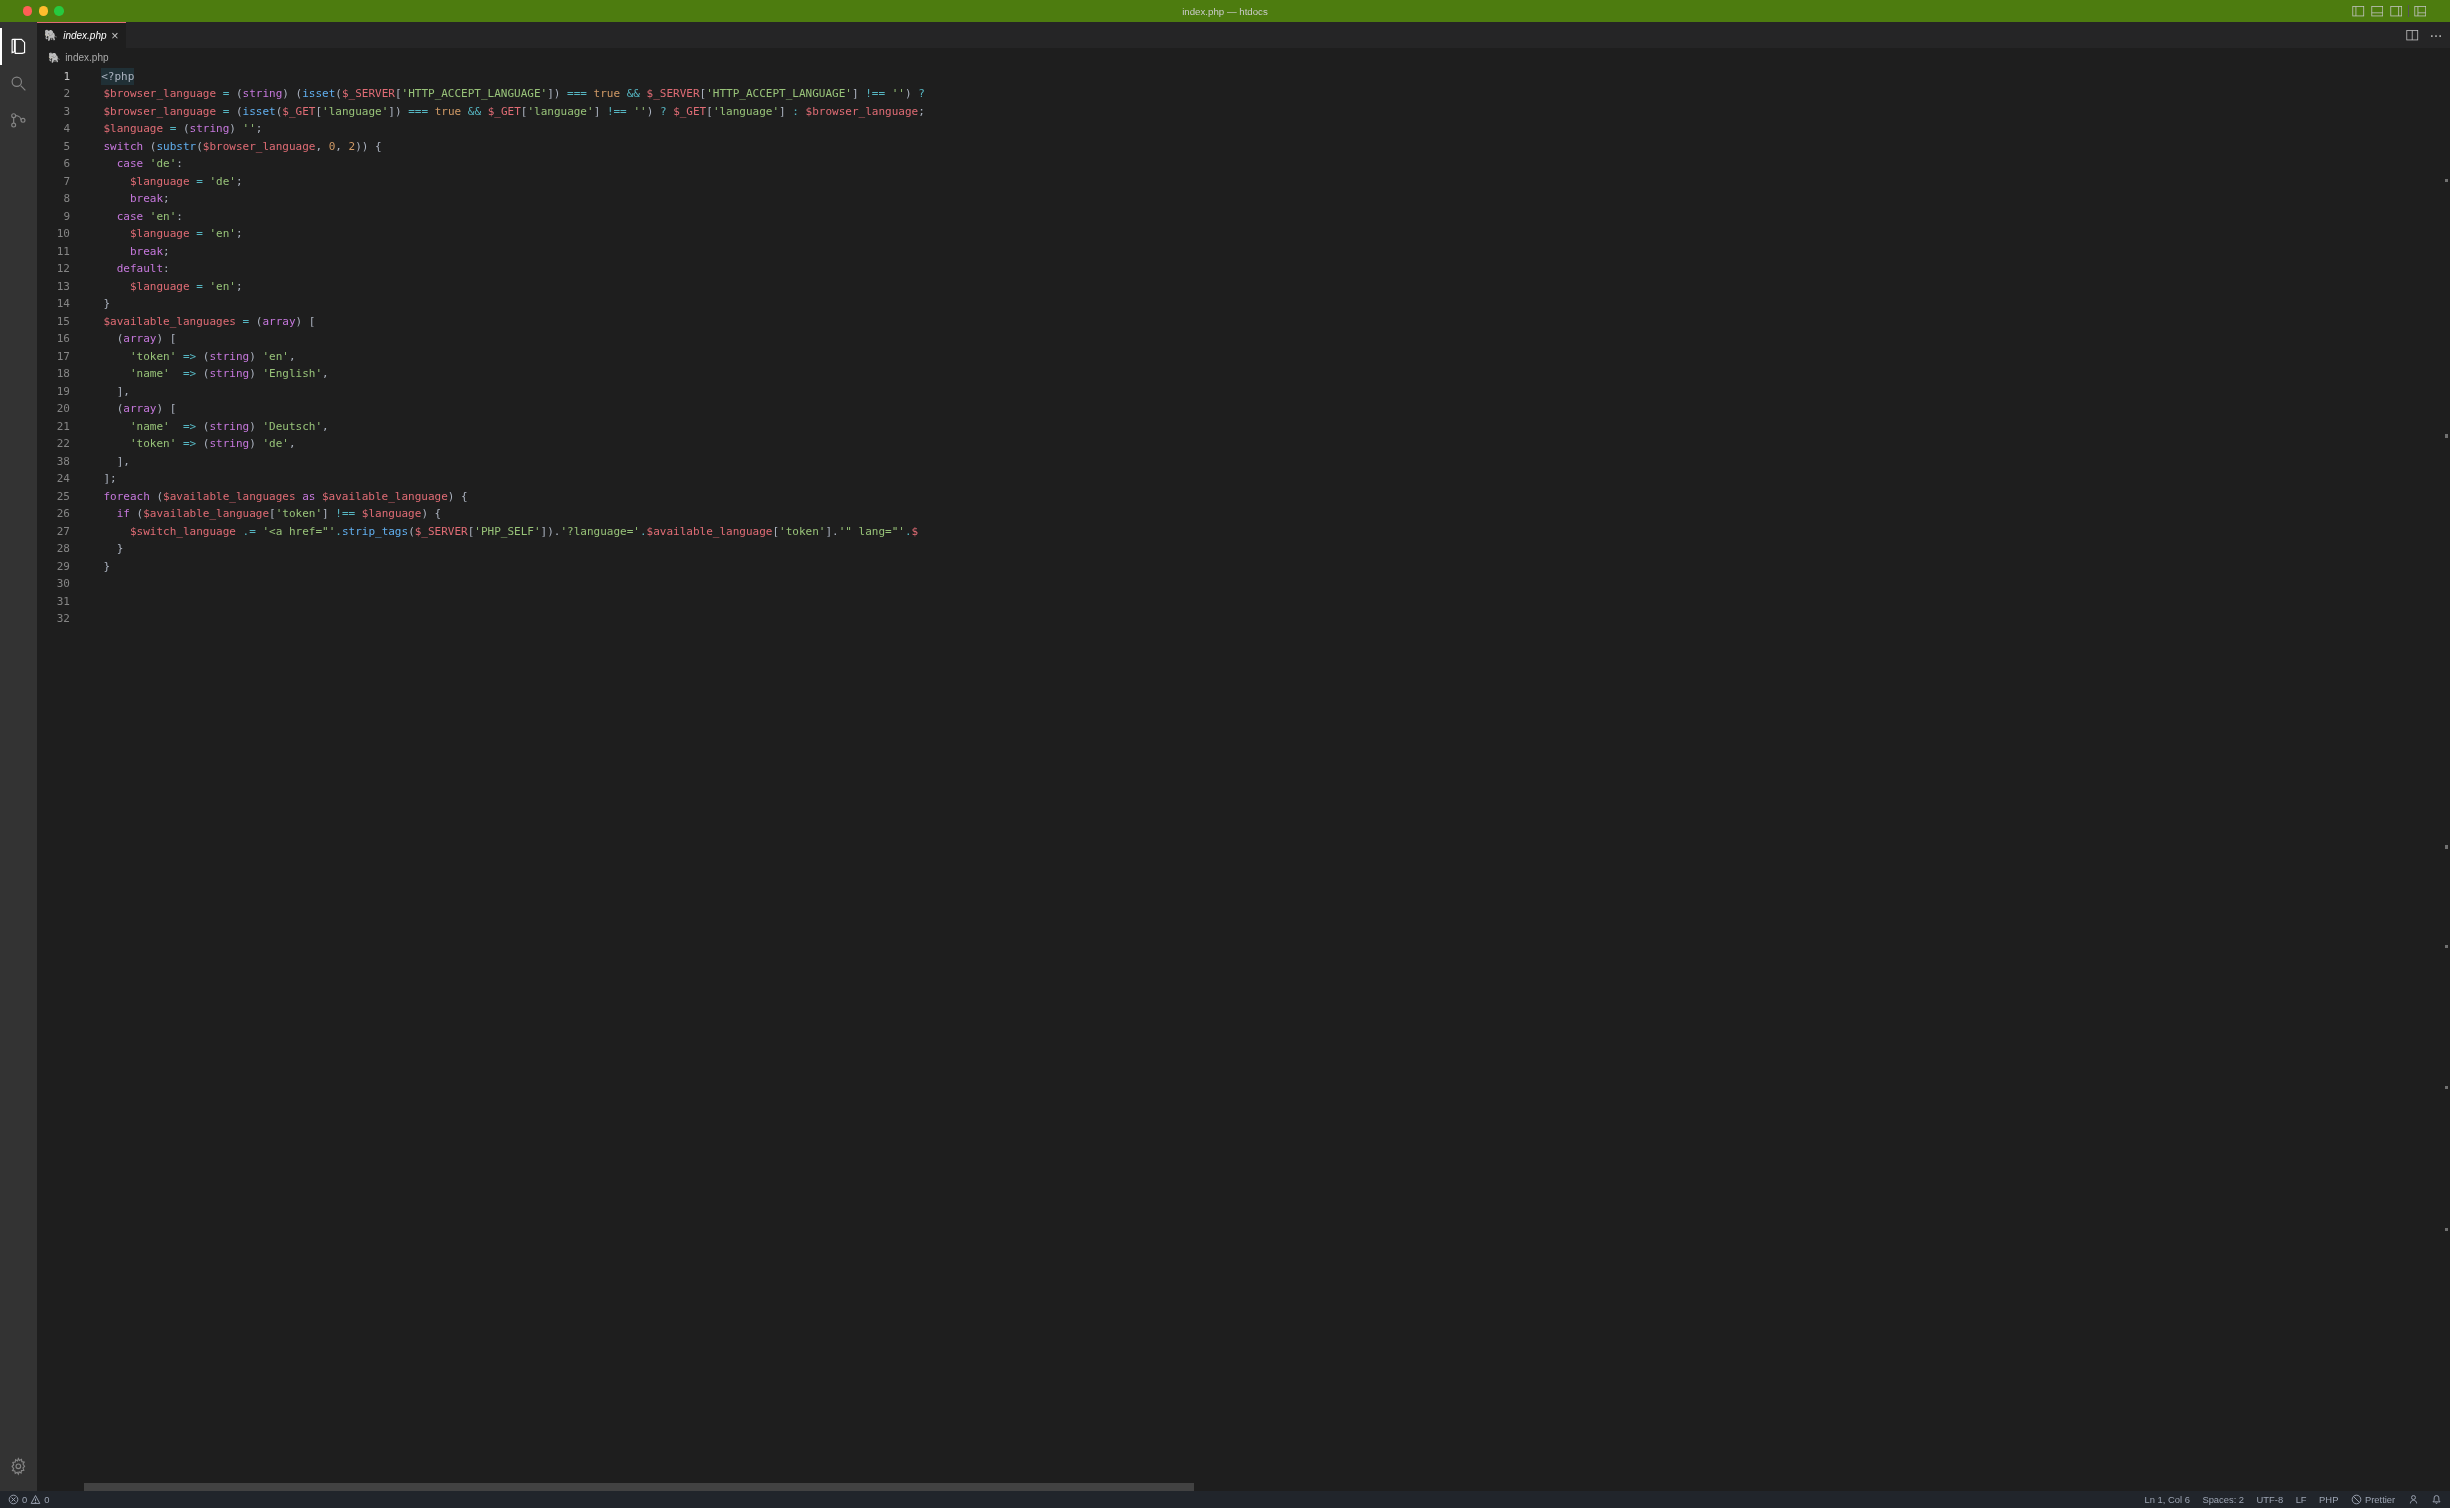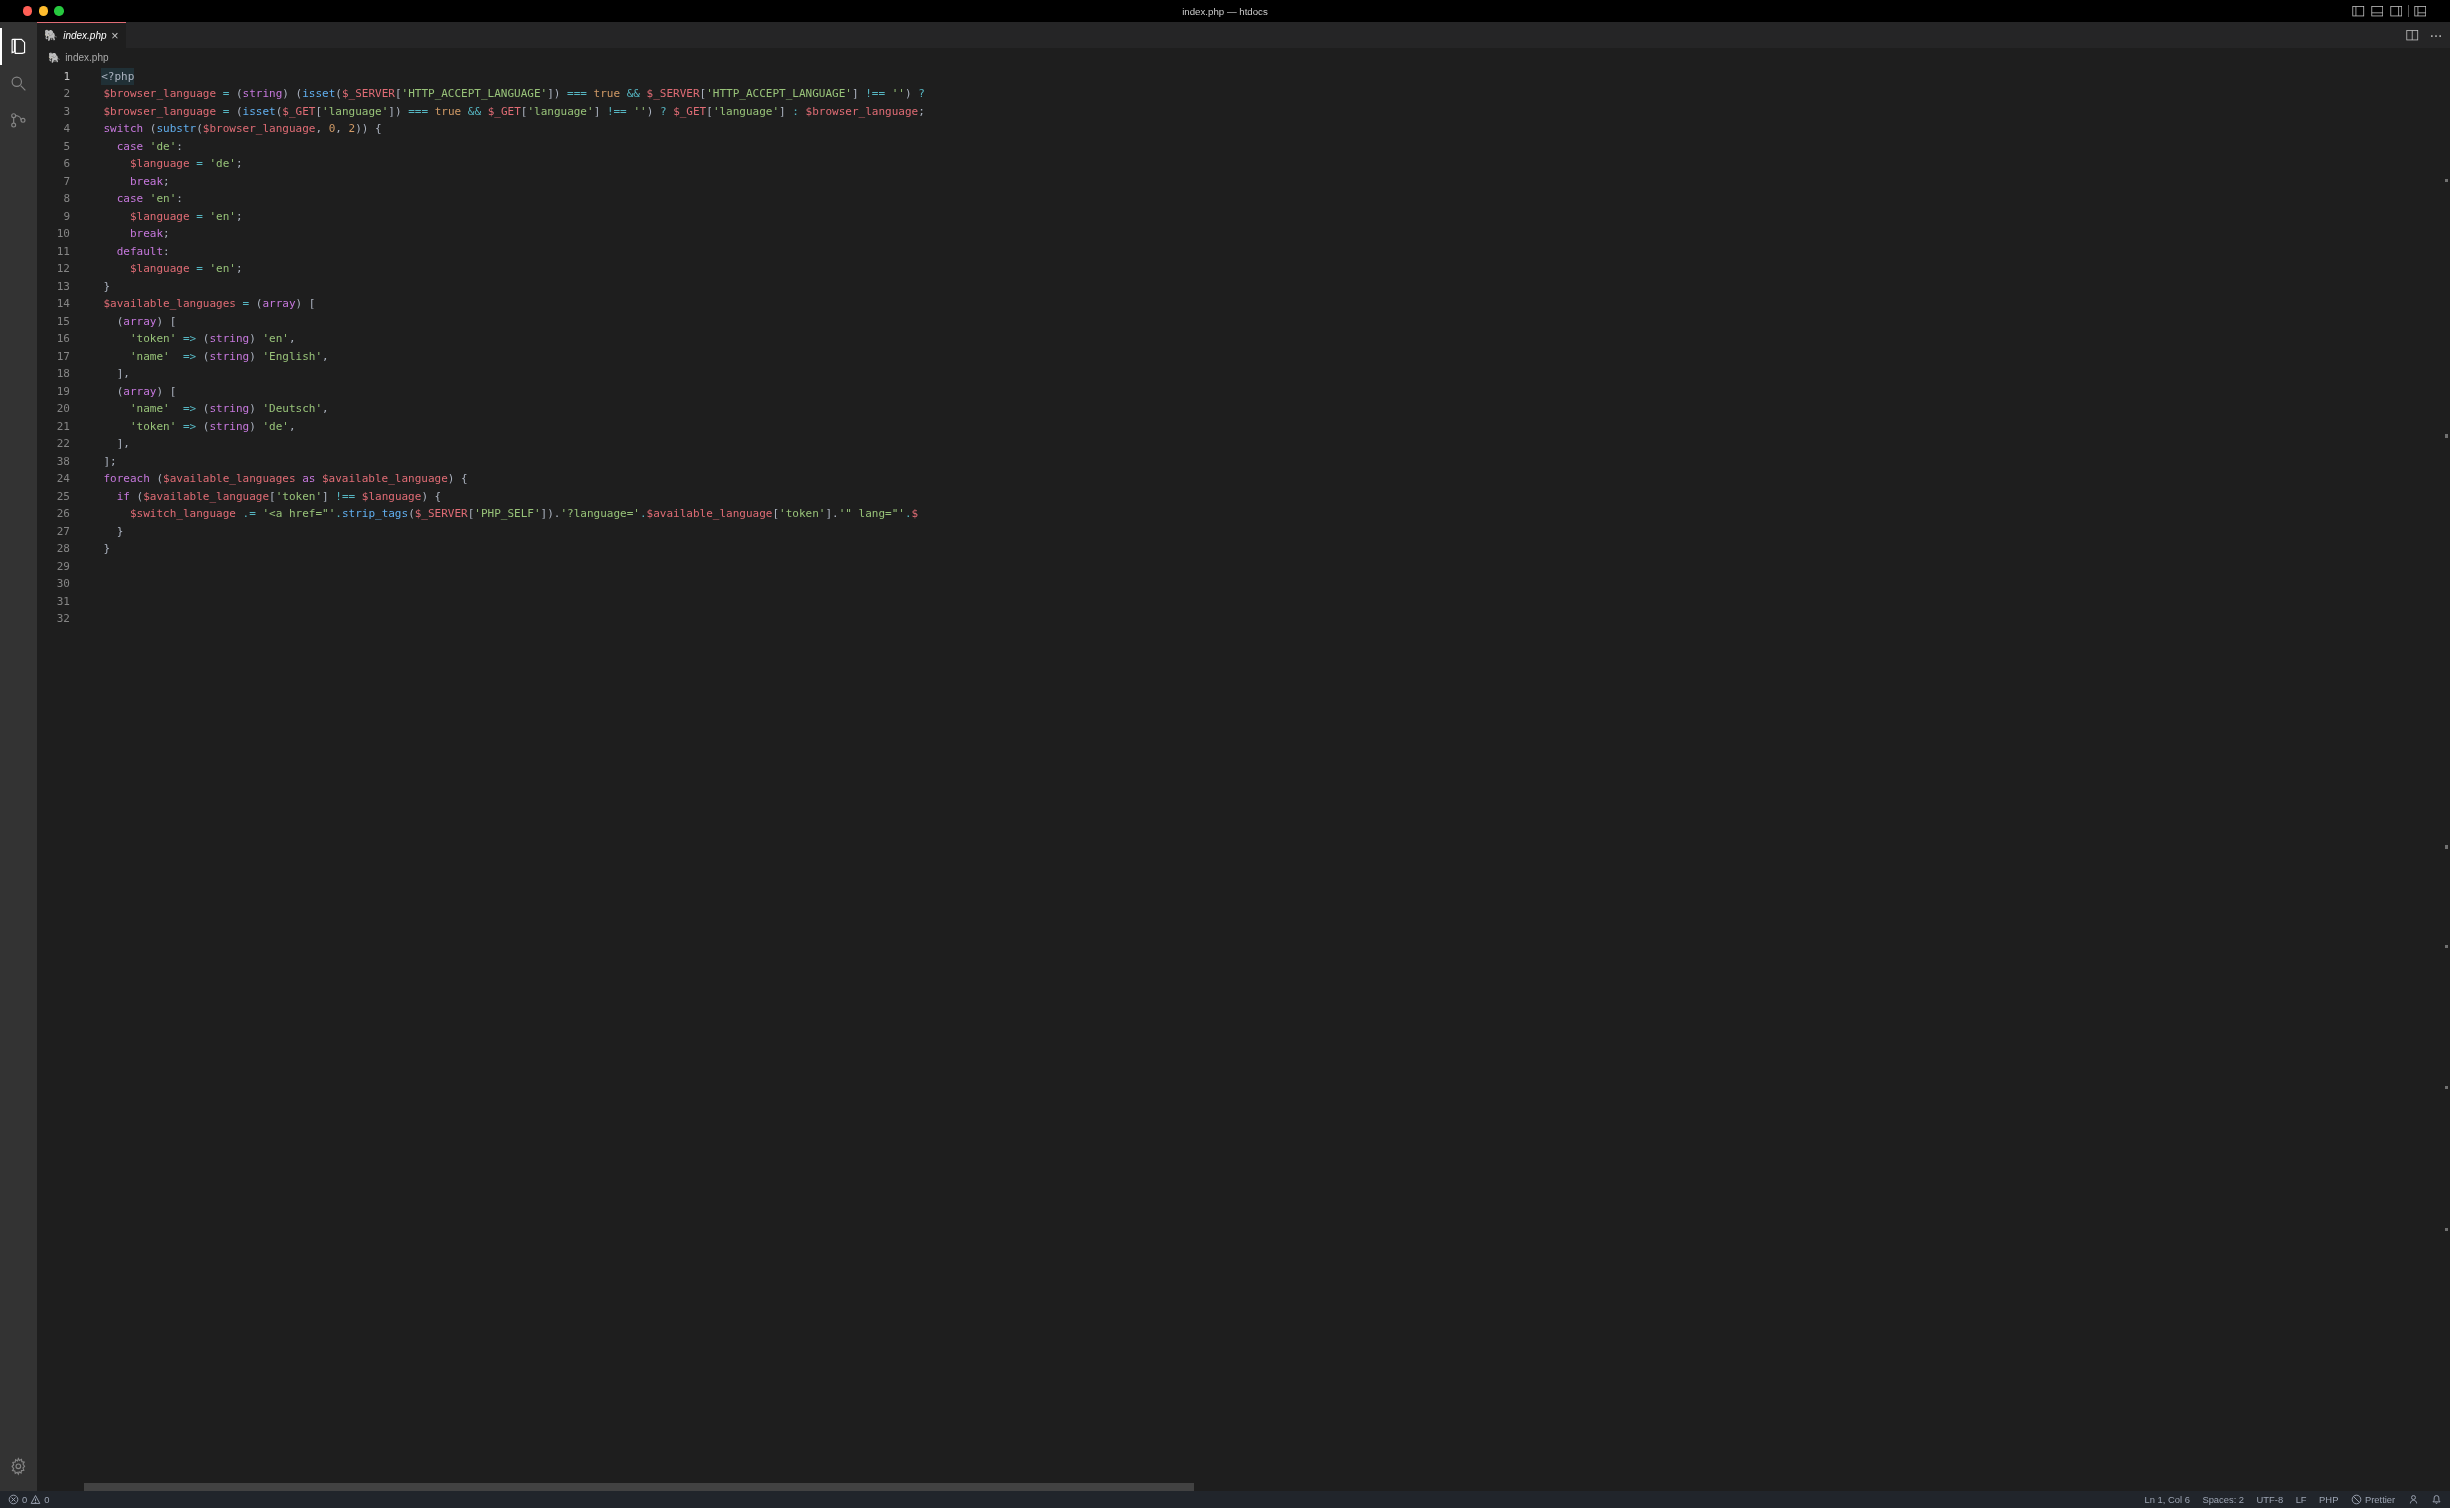--- a/index.html
+++ b/index.html
@@ -7,21 +7,21 @@
       font-family: -apple-system, BlinkMacSystemFont, "Segoe UI", sans-serif;
       background: #1e1e1e;
       color: #cccccc;
       height: 100vh;
       overflow: hidden;
       display: flex;
       flex-direction: column;
     }
     .title-bar {
       height: 22px;
-      background: #000000;
+      background: #4d7c0f;
       display: flex;
       align-items: center;
       padding: 0 23px;
       position: relative;
       flex-shrink: 0;
     }
     .traffic-lights { display: flex; gap: 6.2px; }
     .traffic-light { width: 9.4px; height: 9.4px; border-radius: 50%; }
     .tl-red { background: #ff5f56; }
     .tl-yellow { background: #ffbd2e; }
@@ -296,20 +296,21 @@
           <div class="ln">28</div>
           <div class="ln">29</div>
           <div class="ln">30</div>
           <div class="ln">31</div>
           <div class="ln">32</div>
         </div>
       <div class="code-area" id="code-area">
           <div class="code-line"><span class="line-highlight tok-def">&lt;?php</span></div>
           <div class="code-line"><span>  </span><span class="tok-var">$browser_language</span><span> </span><span class="tok-op">=</span><span class="tok-punc"> (</span><span class="tok-type">string</span><span class="tok-punc">) (</span><span class="tok-fn">isset</span><span class="tok-punc">(</span><span class="tok-var">$_SERVER</span><span class="tok-punc">[</span><span class="tok-str">'HTTP_ACCEPT_LANGUAGE'</span><span class="tok-punc">]) </span><span class="tok-op">===</span><span> </span><span class="tok-const">true</span><span> </span><span class="tok-op">&amp;&amp;</span><span> </span><span class="tok-var">$_SERVER</span><span class="tok-punc">[</span><span class="tok-str">'HTTP_ACCEPT_LANGUAGE'</span><span class="tok-punc">] </span><span class="tok-op">!==</span><span> </span><span class="tok-str">''</span><span class="tok-punc">) </span><span class="tok-op">?</span></div>
           <div class="code-line"><span>  </span><span class="tok-var">$browser_language</span><span> </span><span class="tok-op">=</span><span class="tok-punc"> (</span><span class="tok-fn">isset</span><span class="tok-punc">(</span><span class="tok-var">$_GET</span><span class="tok-punc">[</span><span class="tok-str">'language'</span><span class="tok-punc">]) </span><span class="tok-op">===</span><span> </span><span class="tok-const">true</span><span> </span><span class="tok-op">&amp;&amp;</span><span> </span><span class="tok-var">$_GET</span><span class="tok-punc">[</span><span class="tok-str">'language'</span><span class="tok-punc">] </span><span class="tok-op">!==</span><span> </span><span class="tok-str">''</span><span class="tok-punc">) </span><span class="tok-op">?</span><span> </span><span class="tok-var">$_GET</span><span class="tok-punc">[</span><span class="tok-str">'language'</span><span class="tok-punc">] </span><span class="tok-op">:</span><span> </span><span class="tok-var">$browser_language</span><span class="tok-punc">;</span></div>
+          <div class="code-line"><span>  </span><span class="tok-var">$language</span><span> </span><span class="tok-op">=</span><span class="tok-punc"> (</span><span class="tok-type">string</span><span class="tok-punc">) </span><span class="tok-str">''</span><span class="tok-punc">;</span></div>
           <div class="code-line"><span>  </span><span class="tok-kw">switch</span><span class="tok-punc"> (</span><span class="tok-fn">substr</span><span class="tok-punc">(</span><span class="tok-var">$browser_language</span><span class="tok-punc">, </span><span class="tok-num">0</span><span class="tok-punc">, </span><span class="tok-num">2</span><span class="tok-punc">)) {</span></div>
           <div class="code-line"><span>    </span><span class="tok-kw">case</span><span> </span><span class="tok-str">'de'</span><span class="tok-punc">:</span></div>
           <div class="code-line"><span>      </span><span class="tok-var">$language</span><span> </span><span class="tok-op">=</span><span> </span><span class="tok-str">'de'</span><span class="tok-punc">;</span></div>
           <div class="code-line"><span>      </span><span class="tok-kw">break</span><span class="tok-punc">;</span></div>
           <div class="code-line"><span>    </span><span class="tok-kw">case</span><span> </span><span class="tok-str">'en'</span><span class="tok-punc">:</span></div>
           <div class="code-line"><span>      </span><span class="tok-var">$language</span><span> </span><span class="tok-op">=</span><span> </span><span class="tok-str">'en'</span><span class="tok-punc">;</span></div>
           <div class="code-line"><span>      </span><span class="tok-kw">break</span><span class="tok-punc">;</span></div>
           <div class="code-line"><span>    </span><span class="tok-kw">default</span><span class="tok-punc">:</span></div>
           <div class="code-line"><span>      </span><span class="tok-var">$language</span><span> </span><span class="tok-op">=</span><span> </span><span class="tok-str">'en'</span><span class="tok-punc">;</span></div>
           <div class="code-line"><span class="tok-punc">  }</span></div>

